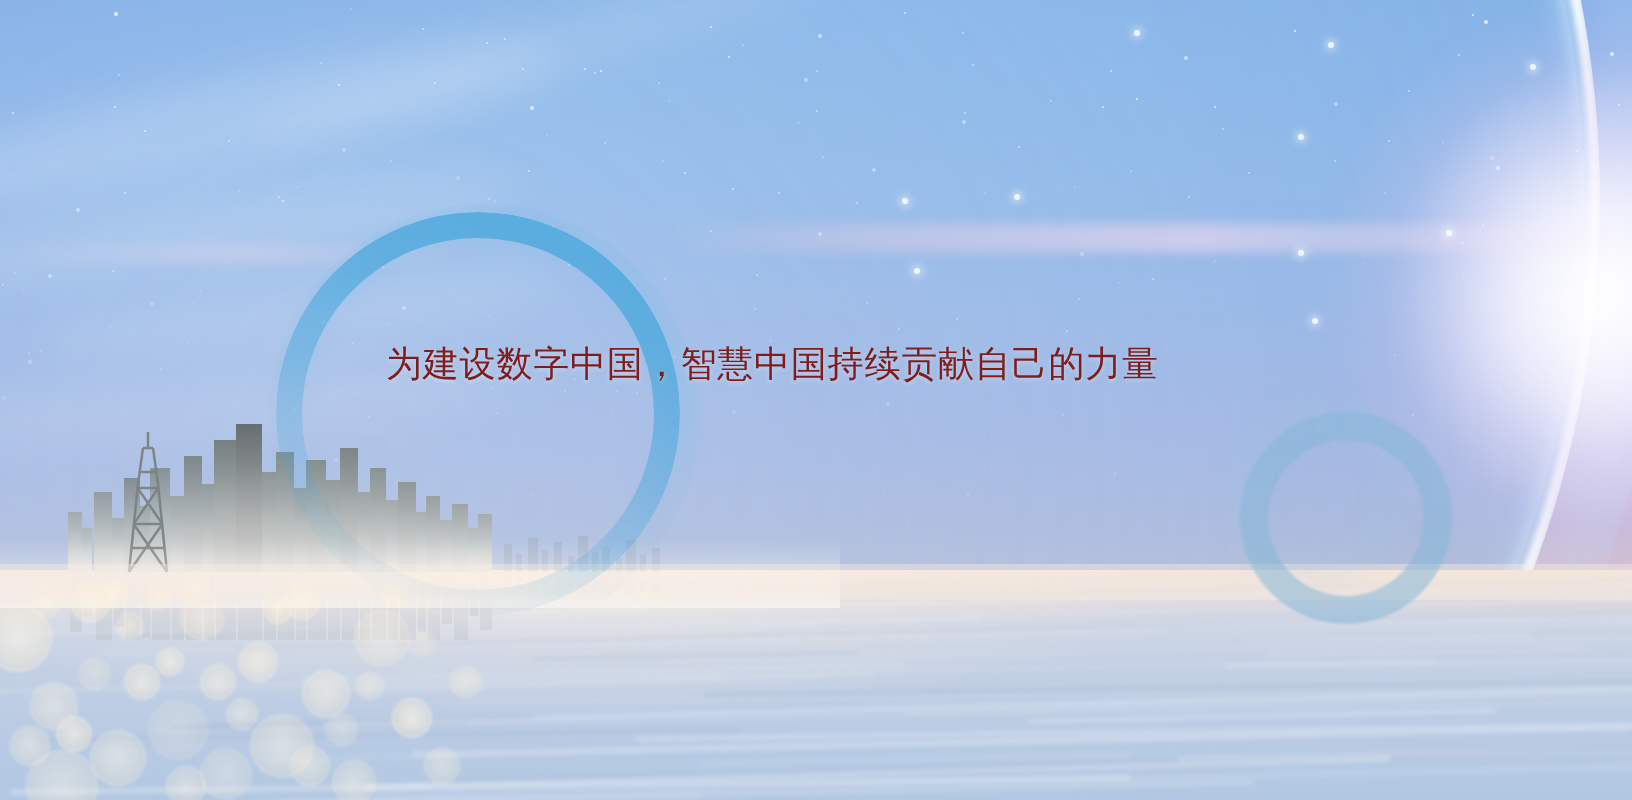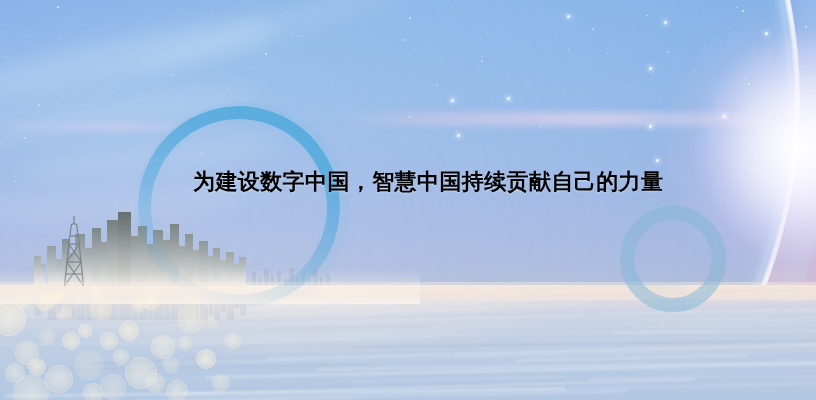--- a/index.html
+++ b/index.html
@@ -244,25 +244,25 @@
     font-size: 35px;
     line-height: 44px;
     font-weight: 700;
     letter-spacing: 1px;
     color: #123a5e;
     text-shadow: 0 1px 2px rgba(255,255,255,0.40);
     white-space: nowrap;
   }
   .subline {
     margin: 3px 0 0 0;
-    font-size: 22px;
+    font-size: 18px;
     line-height: 30px;
-    font-weight: 700;
+    font-weight: 400;
     letter-spacing: 0.4px;
-    color: #000000;
+    color: #7f1d1d;
     text-shadow: 0 1px 2px rgba(255,255,255,0.35);
     white-space: nowrap;
   }
 </style>
 </head>
 <body>
 
 <div id="banner">
 
   <div class="sky"></div>

